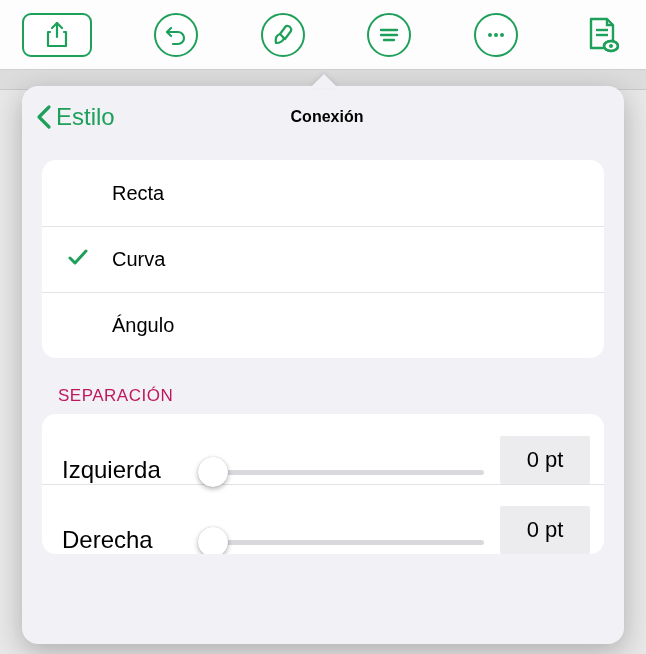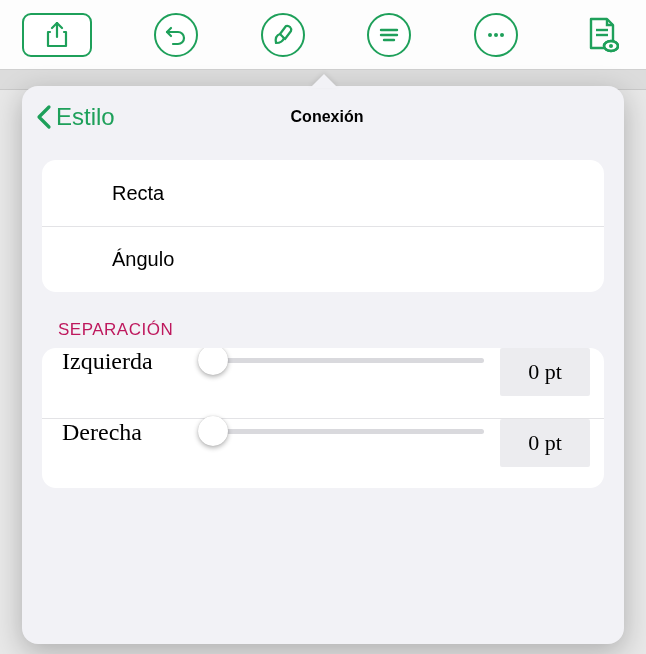--- a/index.html
+++ b/index.html
@@ -136,25 +136,24 @@
   }
 
   .slider-group {
     margin: 0 20px;
     background: #fff;
     border-radius: 14px;
     overflow: hidden;
   }
   .slider-row {
     display: flex;
-    align-items: flex-start;
+    align-items: flex-end;
     height: 70px;
     padding: 0 14px 0 20px;
     gap: 16px;
-    font-family: Liberation Serif, serif;
   }
   .slider-row + .slider-row {
     border-top: 1px solid #e3e3e6;
   }
   .slider-label {
     font-size: 24px;
     color: #000;
     width: 120px;
     flex-shrink: 0;
   }
@@ -253,20 +252,28 @@
       <span>Estilo</span>
     </div>
     <div class="pop-title">Conexión</div>
   </div>
 
   <div class="list-group">
     <div class="list-row">
       <span>Recta</span>
     </div>
     <div class="list-row">
+      <span class="check">
+        <svg width="24" height="24" viewBox="0 0 24 24" fill="none" stroke="#1ea05a" stroke-width="3" stroke-linecap="round" stroke-linejoin="round">
+          <path d="M4 13 L9 18 L20 6"></path>
+        </svg>
+      </span>
+      <span>Curva</span>
+    </div>
+    <div class="list-row">
       <span>Ángulo</span>
     </div>
   </div>
 
   <div class="section-label">SEPARACIÓN</div>
 
   <div class="slider-group">
     <div class="slider-row">
       <div class="slider-label">Izquierda</div>
       <div class="slider-track">

